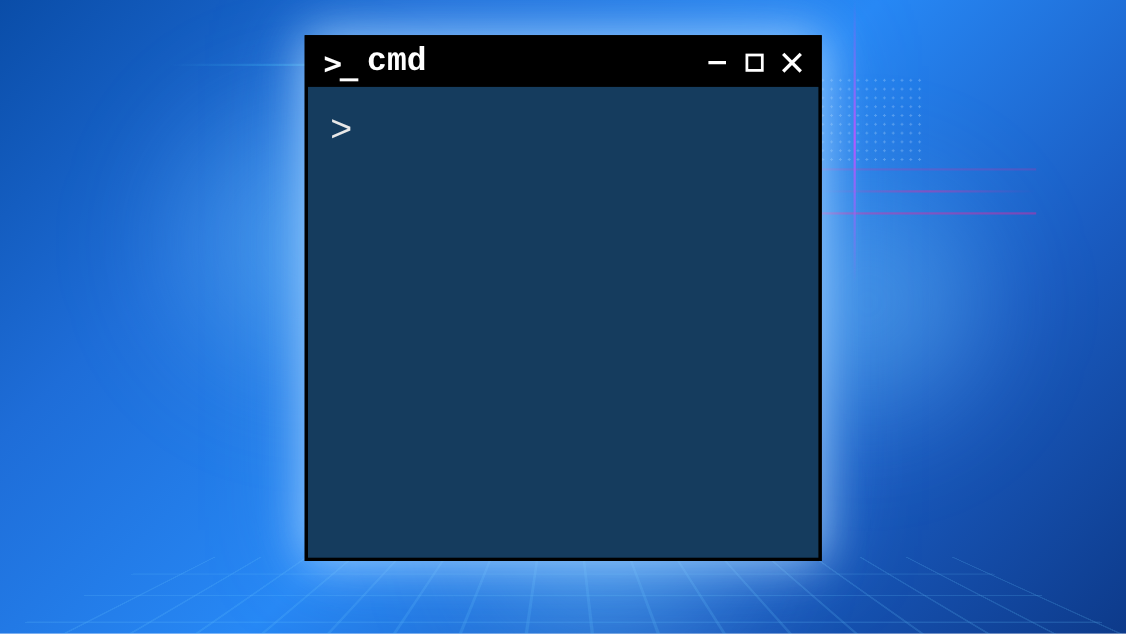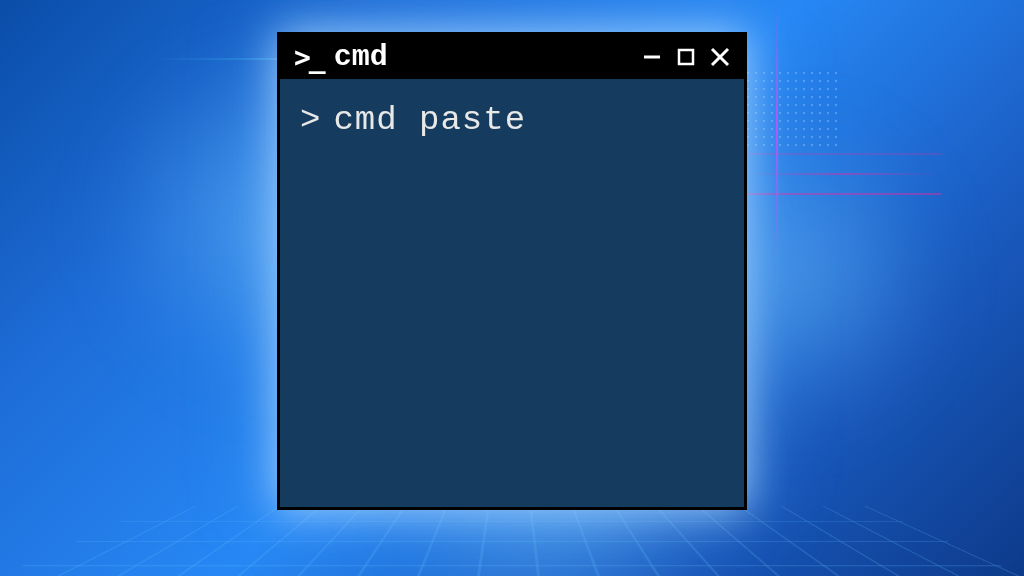--- a/index.html
+++ b/index.html
@@ -219,17 +219,16 @@
           <line x1="3" y1="3" x2="19" y2="19" stroke="#fff" stroke-width="3"></line>
           <line x1="19" y1="3" x2="3" y2="19" stroke="#fff" stroke-width="3"></line>
         </svg>
       </div>
     </div>
   </div>
 
   <div class="terminal-body">
     <div class="terminal-line">
       <span class="line-prompt">&gt;</span>
-      <span class="line-command">cmd paste</span>
     </div>
   </div>
 
 </div>
 
 </body></html>

